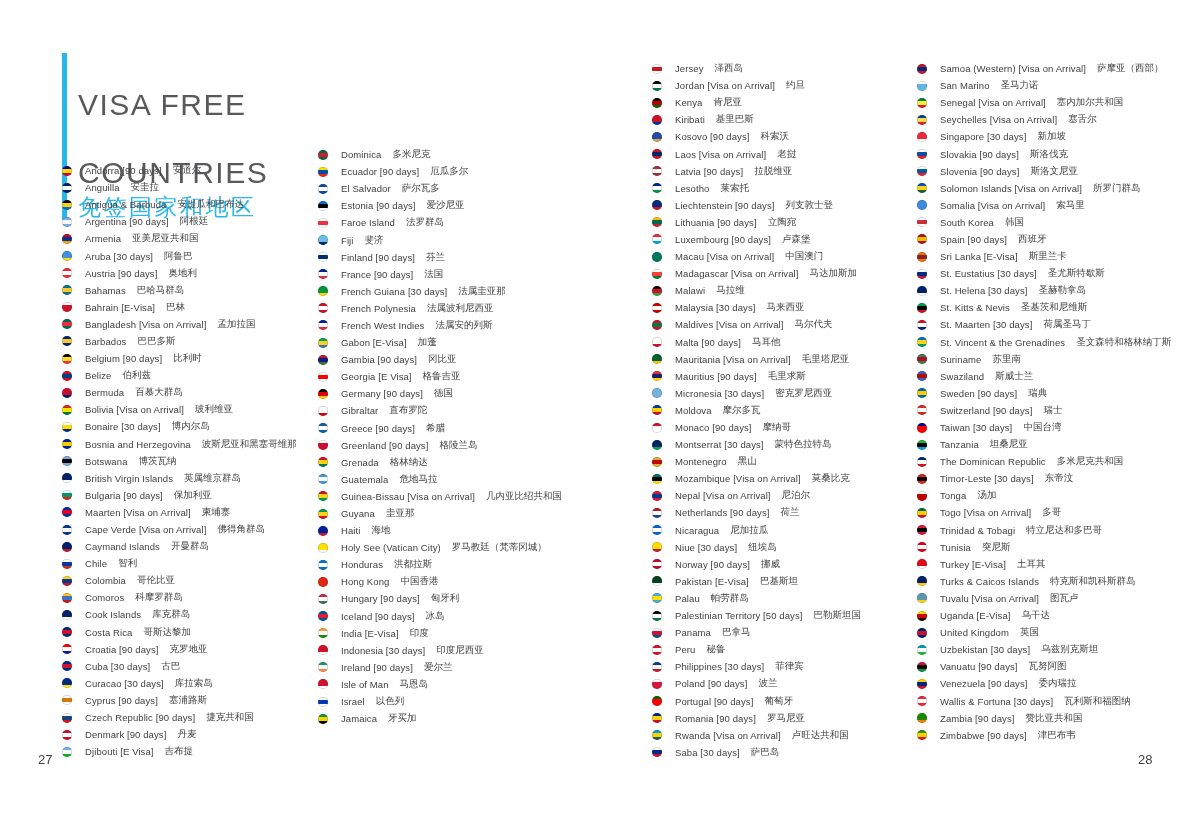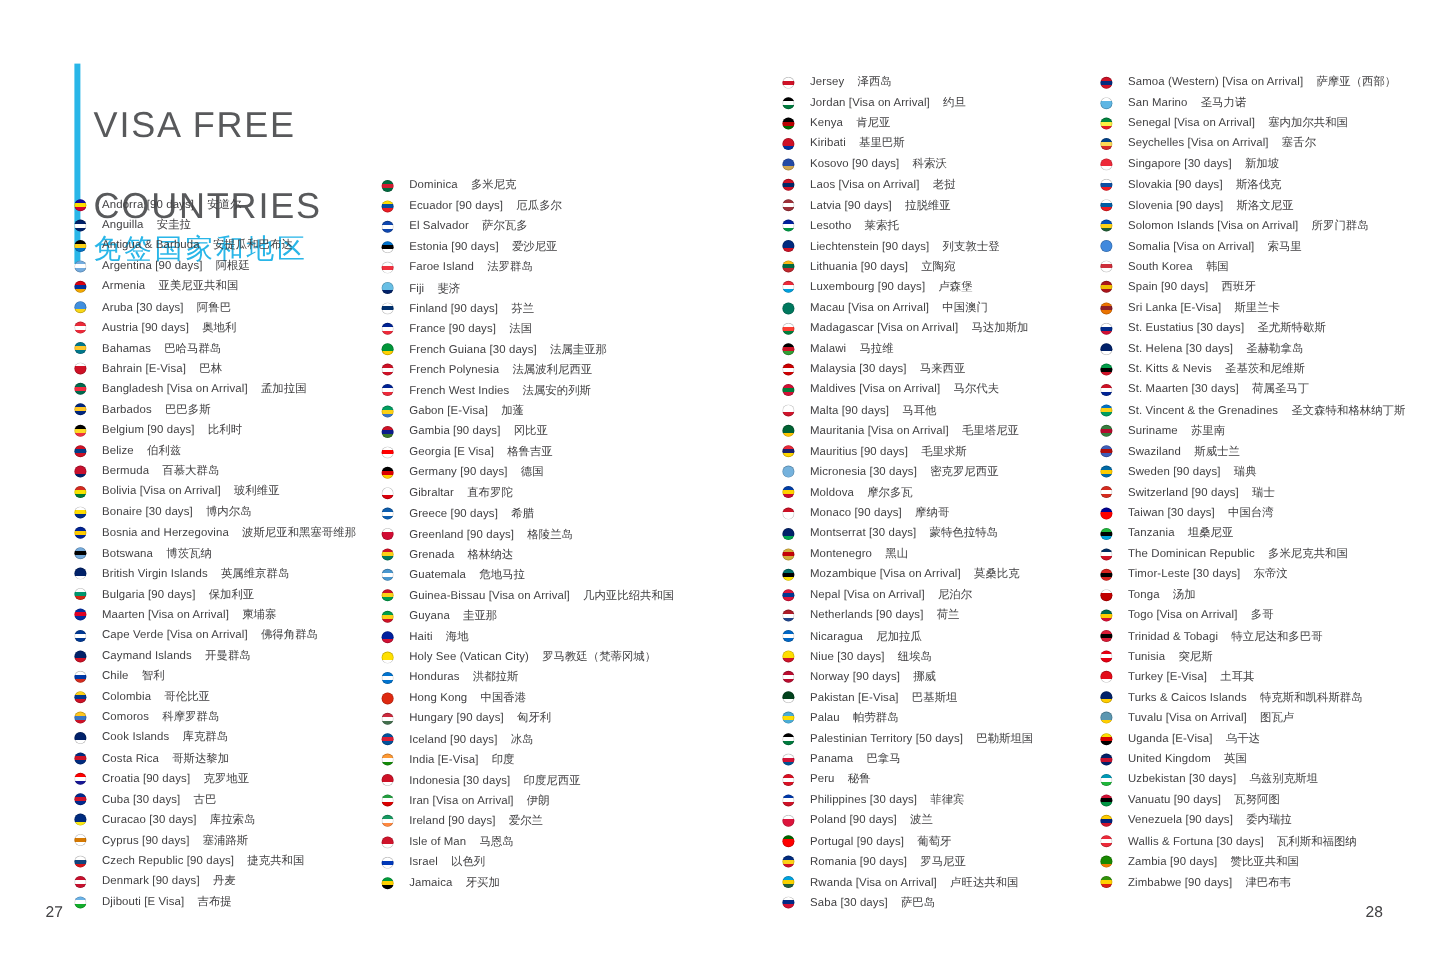--- a/index.html
+++ b/index.html
@@ -368,25 +368,20 @@
         <span class="flag" style="background: linear-gradient(rgb(255, 153, 51) 0%, rgb(255, 153, 51) 33.3%, rgb(255, 255, 255) 33.3%, rgb(255, 255, 255) 66.7%, rgb(19, 136, 8) 66.7%, rgb(19, 136, 8) 100%);"></span>
         <span class="en">India [E-Visa]</span>
         <span class="zh">印度</span>
       </div>
       <div class="entry">
         <span class="flag" style="background: linear-gradient(rgb(206, 17, 38) 0%, rgb(206, 17, 38) 33.3%, rgb(206, 17, 38) 33.3%, rgb(206, 17, 38) 66.7%, rgb(255, 255, 255) 66.7%, rgb(255, 255, 255) 100%);"></span>
         <span class="en">Indonesia [30 days]</span>
         <span class="zh">印度尼西亚</span>
       </div>
       <div class="entry">
-        <span class="flag" style="background: linear-gradient(rgb(35, 159, 64) 0%, rgb(35, 159, 64) 33.3%, rgb(255, 255, 255) 33.3%, rgb(255, 255, 255) 66.7%, rgb(218, 0, 0) 66.7%, rgb(218, 0, 0) 100%);"></span>
-        <span class="en">Iran [Visa on Arrival]</span>
-        <span class="zh">伊朗</span>
-      </div>
-      <div class="entry">
         <span class="flag" style="background: linear-gradient(rgb(22, 155, 98) 0%, rgb(22, 155, 98) 33.3%, rgb(255, 255, 255) 33.3%, rgb(255, 255, 255) 66.7%, rgb(255, 136, 62) 66.7%, rgb(255, 136, 62) 100%);"></span>
         <span class="en">Ireland [90 days]</span>
         <span class="zh">爱尔兰</span>
       </div>
       <div class="entry">
         <span class="flag" style="background: linear-gradient(rgb(207, 20, 43) 0%, rgb(207, 20, 43) 33.3%, rgb(207, 20, 43) 33.3%, rgb(207, 20, 43) 66.7%, rgb(255, 255, 255) 66.7%, rgb(255, 255, 255) 100%);"></span>
         <span class="en">Isle of Man</span>
         <span class="zh">马恩岛</span>
       </div>
       <div class="entry">

